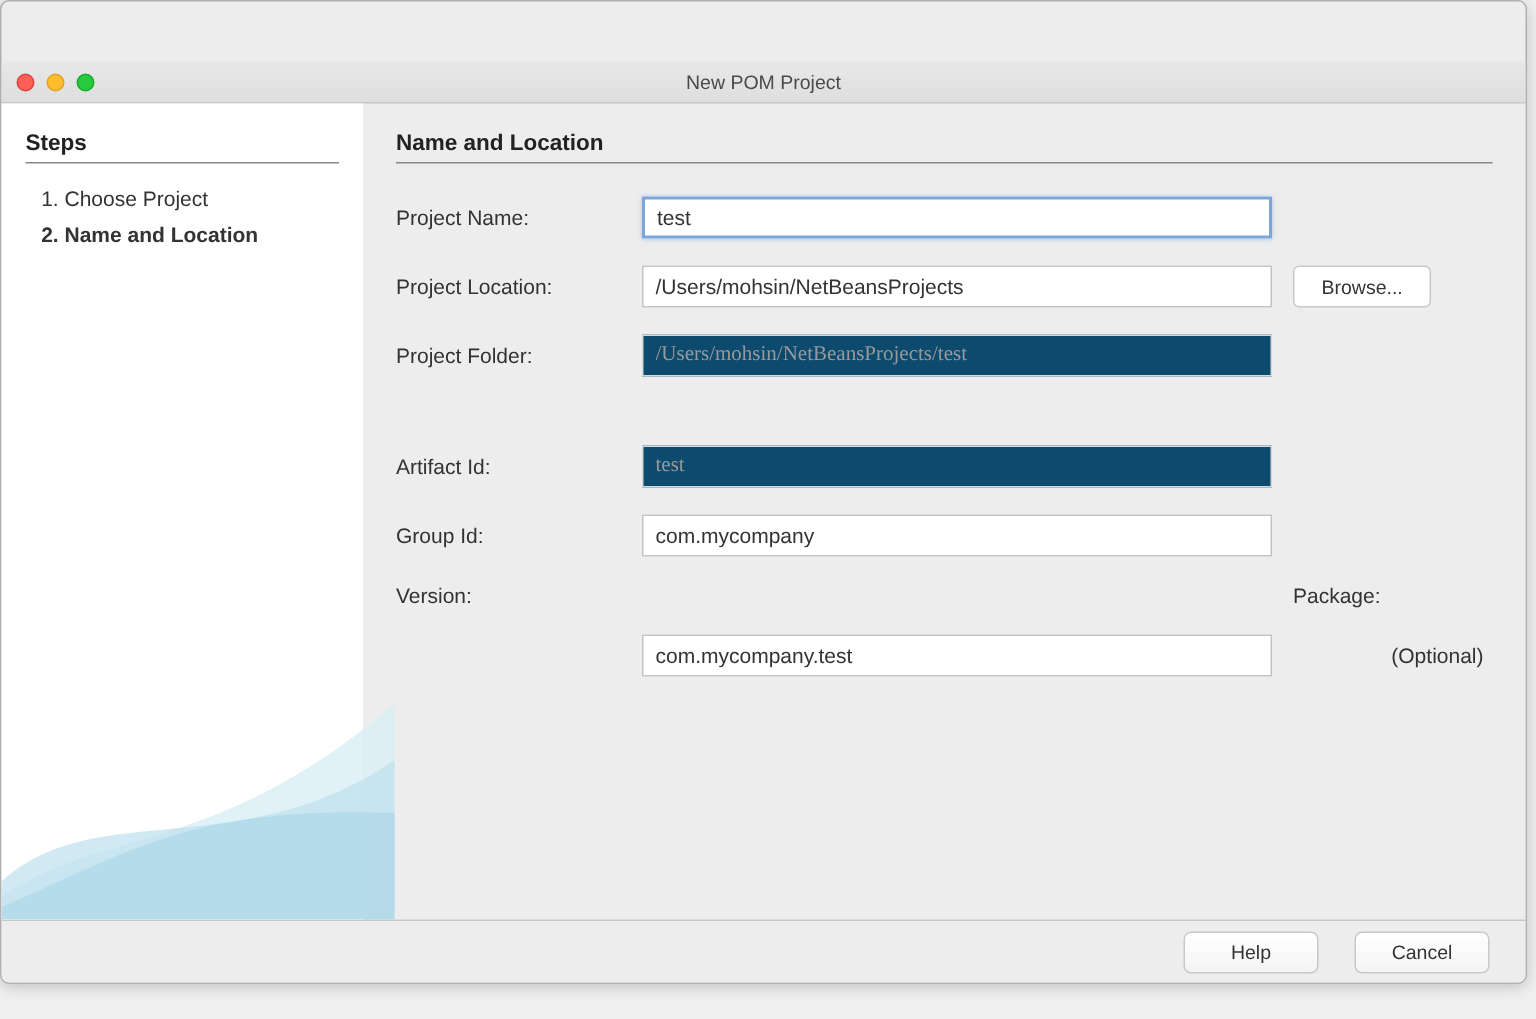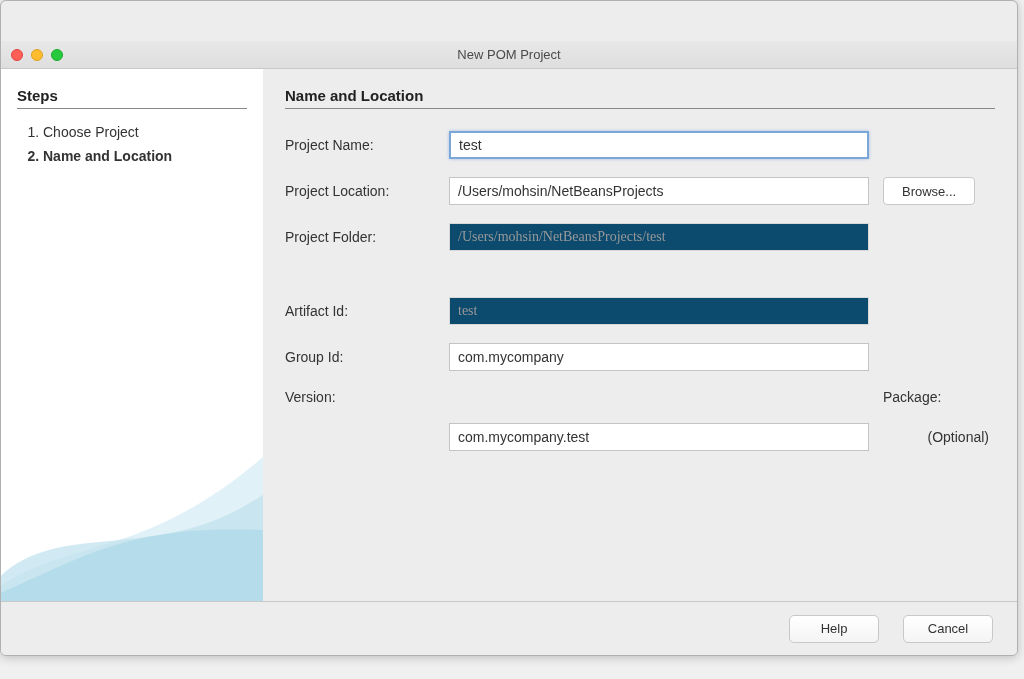--- a/index.html
+++ b/index.html
@@ -56,21 +56,21 @@
       font-size: 13px;
       color: #4a4a4a;
       pointer-events: none;
     }
     .body-area {
       flex: 1;
       display: flex;
       background: #ededed;
     }
     .sidebar {
-      width: 262px;
+      width: 241px;
       padding: 18px 16px;
       border-right: none;
       position: relative;
       display: flex;
       flex-direction: column;
       background: #fff;
     }
     .sidebar-bg {
       position: absolute;
       bottom: 0;
@@ -163,21 +163,21 @@
       justify-self: end;
       padding-right: 6px;
     }
     .spacer-row {
       grid-column: 1 / -1;
       height: 10px;
     }
     .button-bar {
       border-top: 1px solid #c8c8c8;
       background: #ededed;
-      height: 54px;
+      height: 42px;
       display: flex;
       align-items: center;
       justify-content: flex-end;
       gap: 24px;
       padding: 0 24px;
     }
     .button-bar .left-group {
       display:flex;
       gap: 24px;
     }

